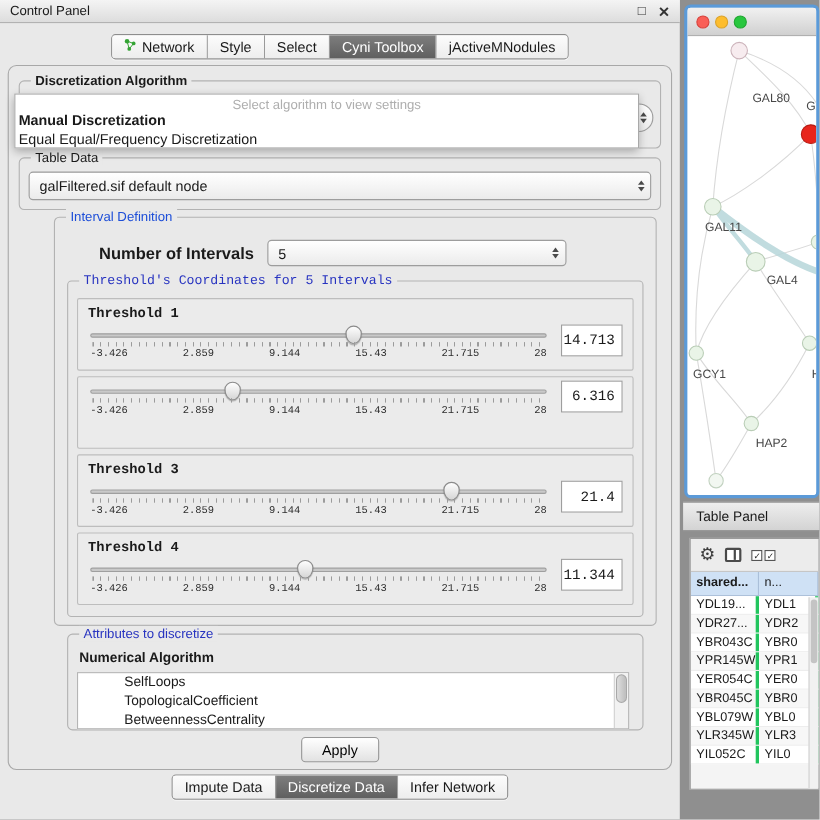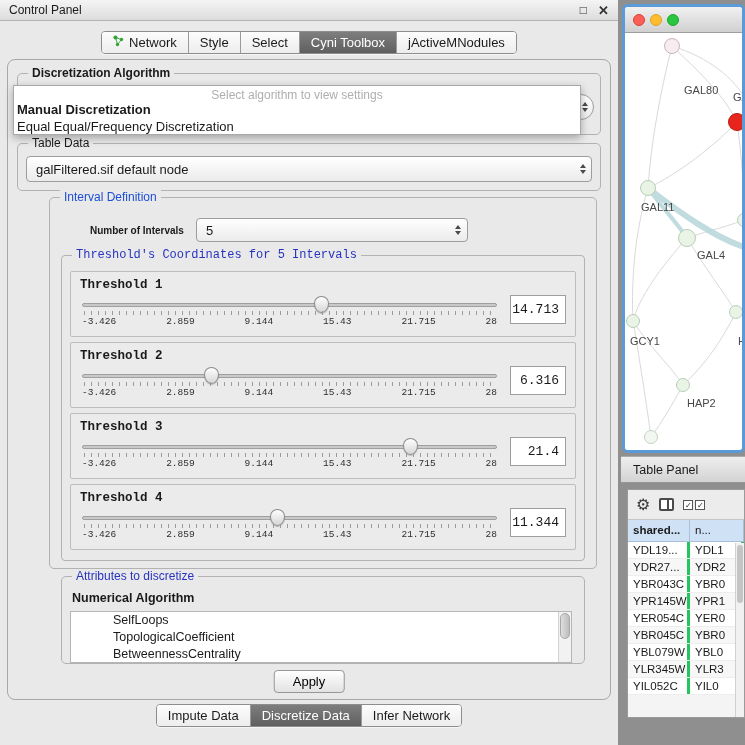--- a/index.html
+++ b/index.html
@@ -45,21 +45,21 @@
                   border:1px solid #a9a9a9; box-shadow:0 3px 8px rgba(0,0,0,.3); z-index:60; }
   .overlay-prompt { text-align:center; color:#aeaeae; font-size:12px; padding-top:2px; height:15px; }
   .overlay-opt { font-size:13px; padding:1px 0 1px 3px; white-space:nowrap; }
   .overlay-opt.sel { font-weight:bold; }
 
   .tabledata-group { left:9px; top:83px; width:584px; height:48px; }
   .tabledata-combo { position:absolute; left:8px; top:12px; width:566px; height:26px; }
 
   .interval-group { left:41px; top:137px; width:548px; height:372px; }
   .num-row { display:flex; align-items:center; gap:12px; margin:20px 0 13px 40px; }
-  .num-label { font-weight:bold; font-size:10px; }
+  .num-label { font-weight:bold; font-size:15px; }
   .num-combo { width:272px; height:24px; }
 
   .thr-group { position:relative; margin:0 11px; border:1px solid #b3b3b3; border-radius:4px;
                height:306px; padding-top:15px;font-family:Liberation Mono, monospace; }
   .thr-box { margin:0 8px 5px 8px; height:66px; background:#ebebeb; border:1px solid #bdbdbd; border-radius:2px; }
   .thr-label { font-weight:bold; font-size:12.5px; padding:6px 0 0 9px; }
   .thr-row { display:flex; align-items:flex-start; padding:3px 9px 0 11px; }
   .slider { flex:1; position:relative; height:34px; margin-right:13px; }
   .track { position:absolute; left:0; right:0; top:8px; height:4px; background:#c9c9c9;
            border:1px solid #9f9f9f; border-radius:3px; }
@@ -225,21 +225,20 @@
                   <span>15.43</span>
                   <span>21.715</span>
                   <span>28</span>
                 </div>
             </div>
             <div class="value-box">14.713</div>
           </div>
         </div>
 
         <div class="thr-box">
-          <div class="thr-label">Threshold 2</div>
           <div class="thr-row">
             <div class="slider">
               <div class="track"></div>
               <div class="thumb" style="left: 31%;"></div>
               <div class="ticks"></div>
               <div class="tick-labels">
                   <span>-3.426</span>
                   <span>2.859</span>
                   <span>9.144</span>
                   <span>15.43</span>

